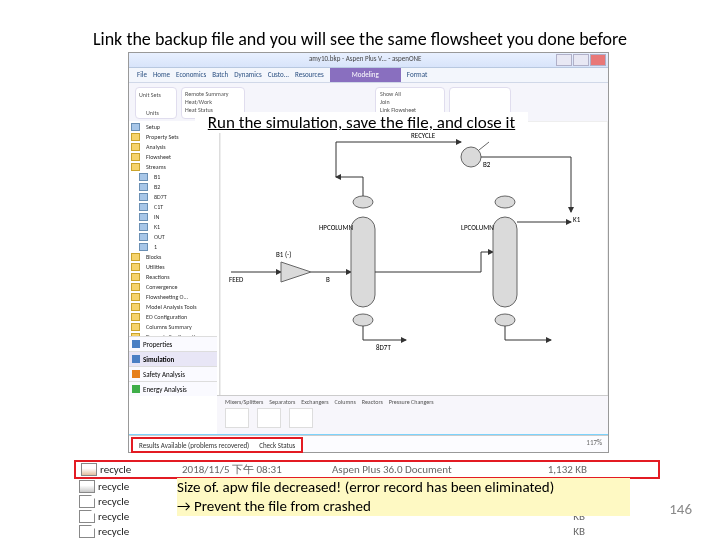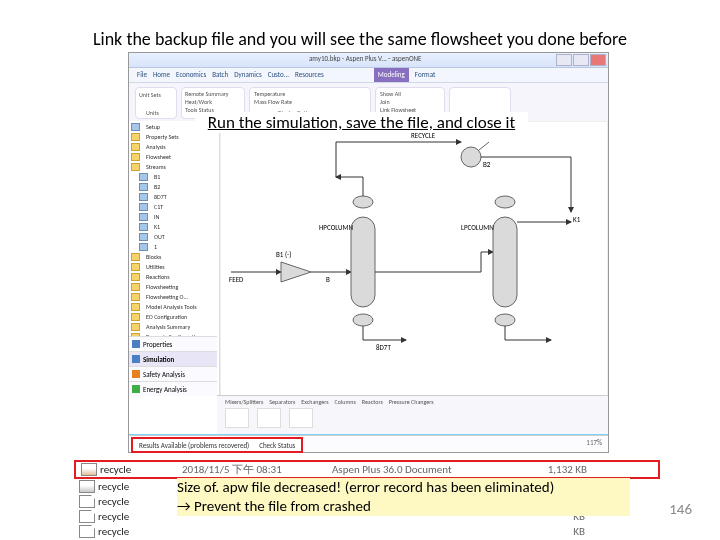--- a/index.html
+++ b/index.html
@@ -6,21 +6,21 @@
   .slide { width:720px; height:540px; position:relative; }
   .title { position:absolute; top:28px; left:55px; right:55px; font-size:18px; text-align:center; }
   .screenshot { position:absolute; top:52px; left:128px; width:479px; height:399px; border:1px solid #999; background:#7dd3fc; }
   
   .ss-titlebar { height:14px; background:linear-gradient(#e8f0ff,#d8e4fa); border-bottom:1px solid #b8c8e0; position:relative; }
   .ss-titlebar-text { position:absolute; left:180px; top:1px; font-size:7px; color:#444; }
   .ss-winbtns { position:absolute; right:2px; top:1px; display:flex; gap:1px; }
   .ss-winbtns span { width:14px; height:10px; background:#e8e8f4; border:1px solid #b0b0c8; display:inline-block; }
   .ss-ribbontabs { height:14px; background:#f3f6fc; border-bottom:1px solid #d0d8e8; display:flex; font-size:7px; align-items:center; padding-left:8px; gap:6px; color:#2a4f80; }
   .ss-ribbontabs .tab { height:14px; line-height:14px; }
-  .ss-ribbontabs .tab.active { background:#896fbf; color:#fff; padding:0 4px;margin-left:44px; }
+  .ss-ribbontabs .tab.active { background:#896fbf; color:#fff; padding:0 22px; }
   .ss-ribbon { height:40px; background:#f5f5fb; border-bottom:1px solid #ccc; position:relative; }
   .ri { position:absolute; border:1px solid #e0ddee; border-radius:4px; }
   .ri.i1 { left:6px; top:4px; width:40px; height:30px; background:#fff; }
   .ri.i2 { left:52px; top:4px; width:62px; height:30px; background:#fff; }
   .ri.i3 { left:120px; top:4px; width:120px; height:30px; background:#fff; }
   .ri.i4 { left:246px; top:4px; width:68px; height:30px; background:#fff; }
   .ri.i5 { left:320px; top:4px; width:60px; height:30px; background:#fff; }
   .ri-txt { position:absolute; font-size:6px; color:#555; }
   .ss-body { position:absolute; top:68px; left:0; right:0; bottom:18px; display:flex; }
   .ss-tree { width:88px; background:#fff; border-right:1px solid #ddd; font-size:6px; color:#333; padding:2px 0 0 2px; overflow:hidden; }
@@ -81,26 +81,21 @@
       <span class="tab">Format</span>
     </div>
     <div class="ss-ribbon">
       <div class="ri i1">
         <span class="ri-txt" style="left:3px;top:3px">Unit Sets</span>
         <span class="ri-txt" style="left:10px;bottom:1px">Units</span>
       </div>
       <div class="ri i2">
         <span class="ri-txt" style="left:3px;top:2px">Remote Summary</span>
         <span class="ri-txt" style="left:3px;top:10px">Heat/Work</span>
-        <span class="ri-txt" style="left:3px;top:18px">Tools Status</span>
-      </div>
-      <div class="ri i3">
-        <span class="ri-txt" style="left:4px;top:2px">Temperature</span>
-        <span class="ri-txt" style="left:4px;top:10px">Mass Flow Rate</span>
-        <span class="ri-txt" style="left:28px;bottom:1px">Display Options</span>
+        <span class="ri-txt" style="left:3px;top:18px">Heat Status</span>
       </div>
       <div class="ri i4">
         <span class="ri-txt" style="left:4px;top:2px">Show All</span>
         <span class="ri-txt" style="left:4px;top:10px">Join</span>
         <span class="ri-txt" style="left:4px;top:18px">Link Flowsheet</span>
       </div>
       <div class="ri i5"></div>
     </div>
 
     <div class="ss-body">
@@ -166,37 +161,37 @@
         <div class="tn">
             <span class="fld"></span>
             <span>Utilities</span>
           </div>
         <div class="tn">
             <span class="fld"></span>
             <span>Reactions</span>
           </div>
         <div class="tn">
             <span class="fld"></span>
-            <span>Flowsheeting</span>
+            <span>Convergence</span>
           </div>
         <div class="tn">
             <span class="fld"></span>
             <span>Flowsheeting O...</span>
           </div>
         <div class="tn">
             <span class="fld"></span>
             <span>Model Analysis Tools</span>
           </div>
         <div class="tn">
             <span class="fld"></span>
             <span>EO Configuration</span>
           </div>
         <div class="tn">
             <span class="fld"></span>
-            <span>Analysis Summary</span>
+            <span>Columns Summary</span>
           </div>
         <div class="tn">
             <span class="fld"></span>
             <span>Dynamic Configuration</span>
           </div>
         <div class="tn">
             <span class="fld"></span>
             <span>Plant Data</span>
           </div>
       </div>

